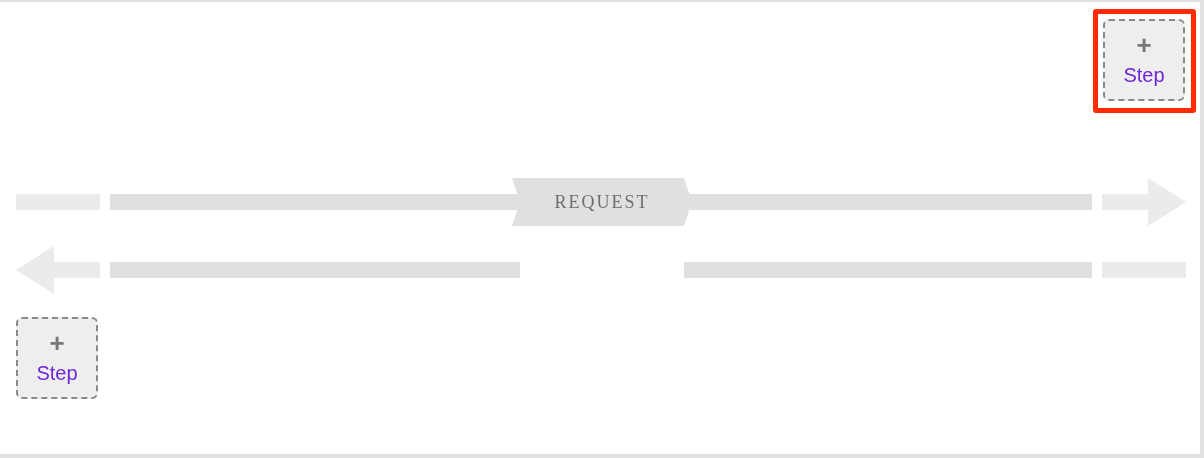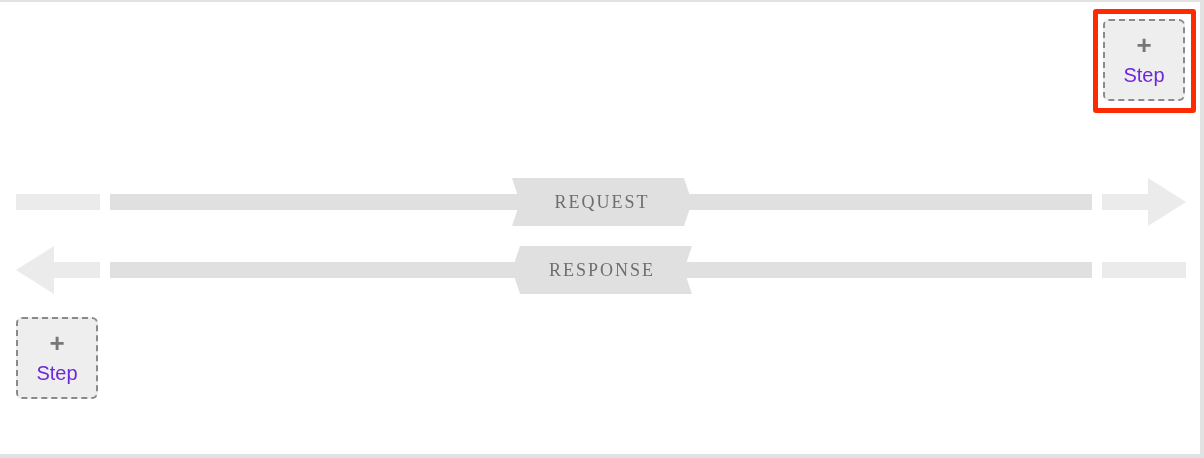--- a/index.html
+++ b/index.html
@@ -102,23 +102,20 @@
   <div class="chevron-label request">
     <span>REQUEST</span>
   </div>
   <div class="bar dark" style="left:684px; top:194px; width:408px;"></div>
   <div class="bar light" style="left:1102px; top:194px; width:48px;"></div>
   <div class="arrow-head" style="left:1148px; top:178px; border-top:24px solid transparent; border-bottom:24px solid transparent; border-left:38px solid #ebebeb;"></div>
 
   <div class="arrow-head" style="left:16px; top:246px; border-top:24px solid transparent; border-bottom:24px solid transparent; border-right:38px solid #ebebeb;"></div>
   <div class="bar light" style="left:52px; top:262px; width:48px;"></div>
   <div class="bar dark" style="left:110px; top:262px; width:410px;"></div>
-  <div class="chevron-label response">
-    <span>RESPONSE</span>
-  </div>
   <div class="bar dark" style="left:684px; top:262px; width:408px;"></div>
   <div class="bar light" style="left:1102px; top:262px; width:84px;"></div>
 
   <div class="step-btn" style="left:16px; top:317px;">
     <span class="plus">+</span>
     <span class="label">Step</span>
   </div>
 </div>
 
 </body></html>

